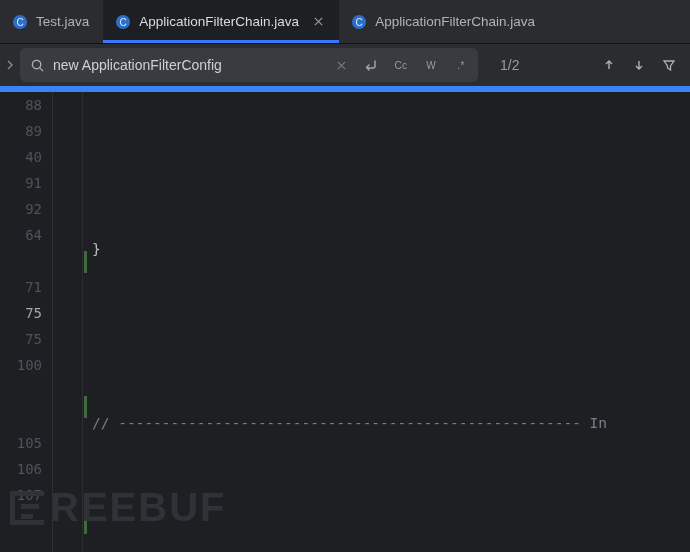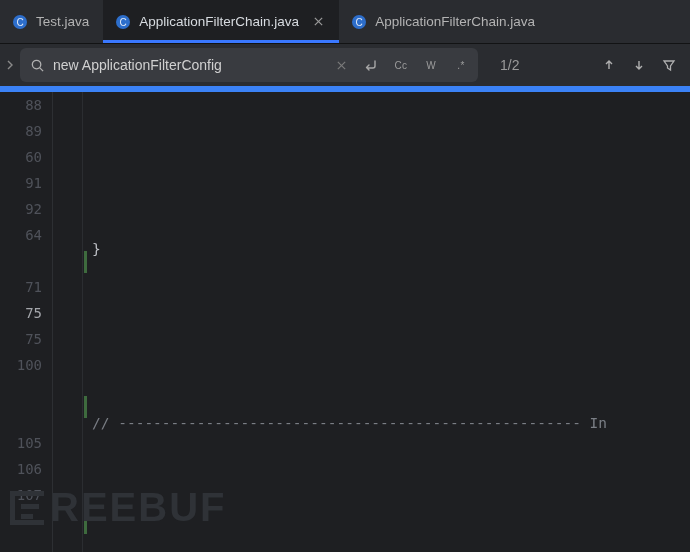--- a/index.html
+++ b/index.html
@@ -249,21 +249,21 @@
     </span>
   </div>
 </div>
 
 <div class="editor">
   <div class="vline"></div>
 
   <div class="gutter">
     <div class="gline">88</div>
     <div class="gline">89</div>
-    <div class="gline">60</div>
+    <div class="gline">40</div>
     <div class="gline">91</div>
     <div class="gline">92</div>
     <div class="gline">64</div>
     <div class="gline"></div>
     <div class="gline">71</div>
     <div class="gline active">75</div>
     <div class="gline">75</div>
     <div class="gline">100</div>
     <div class="gline"></div>
     <div class="gline"></div>

